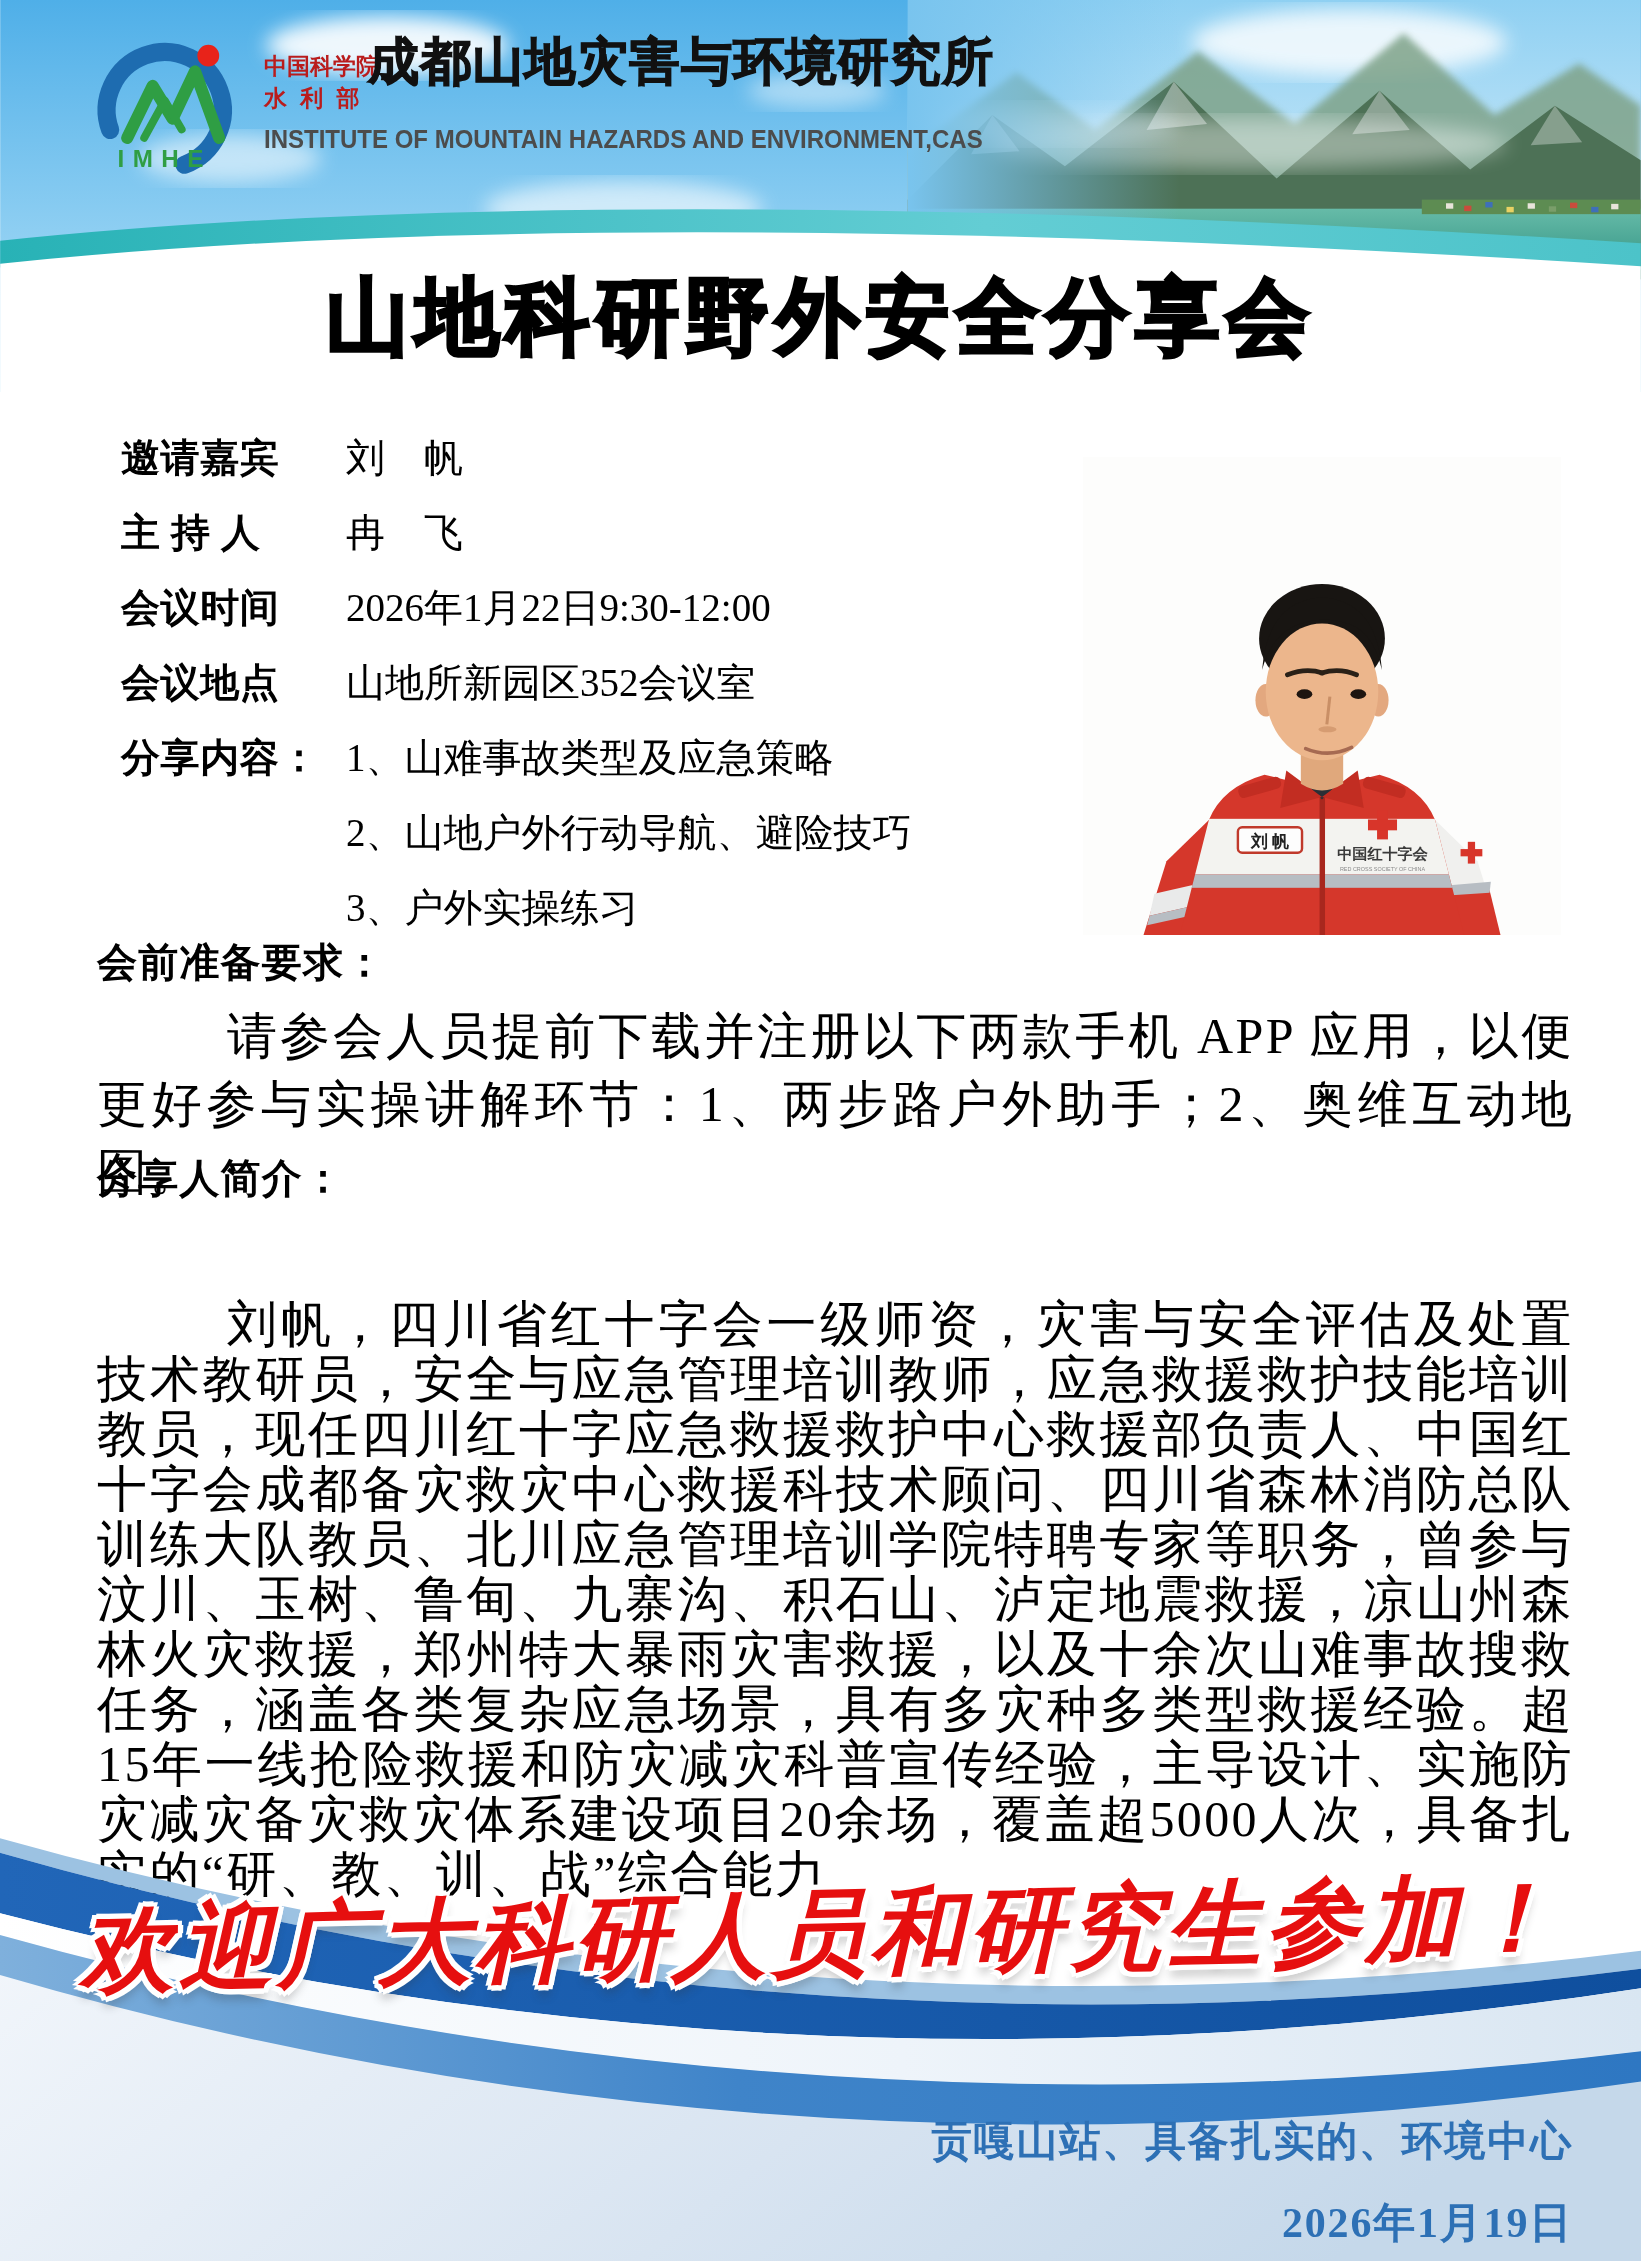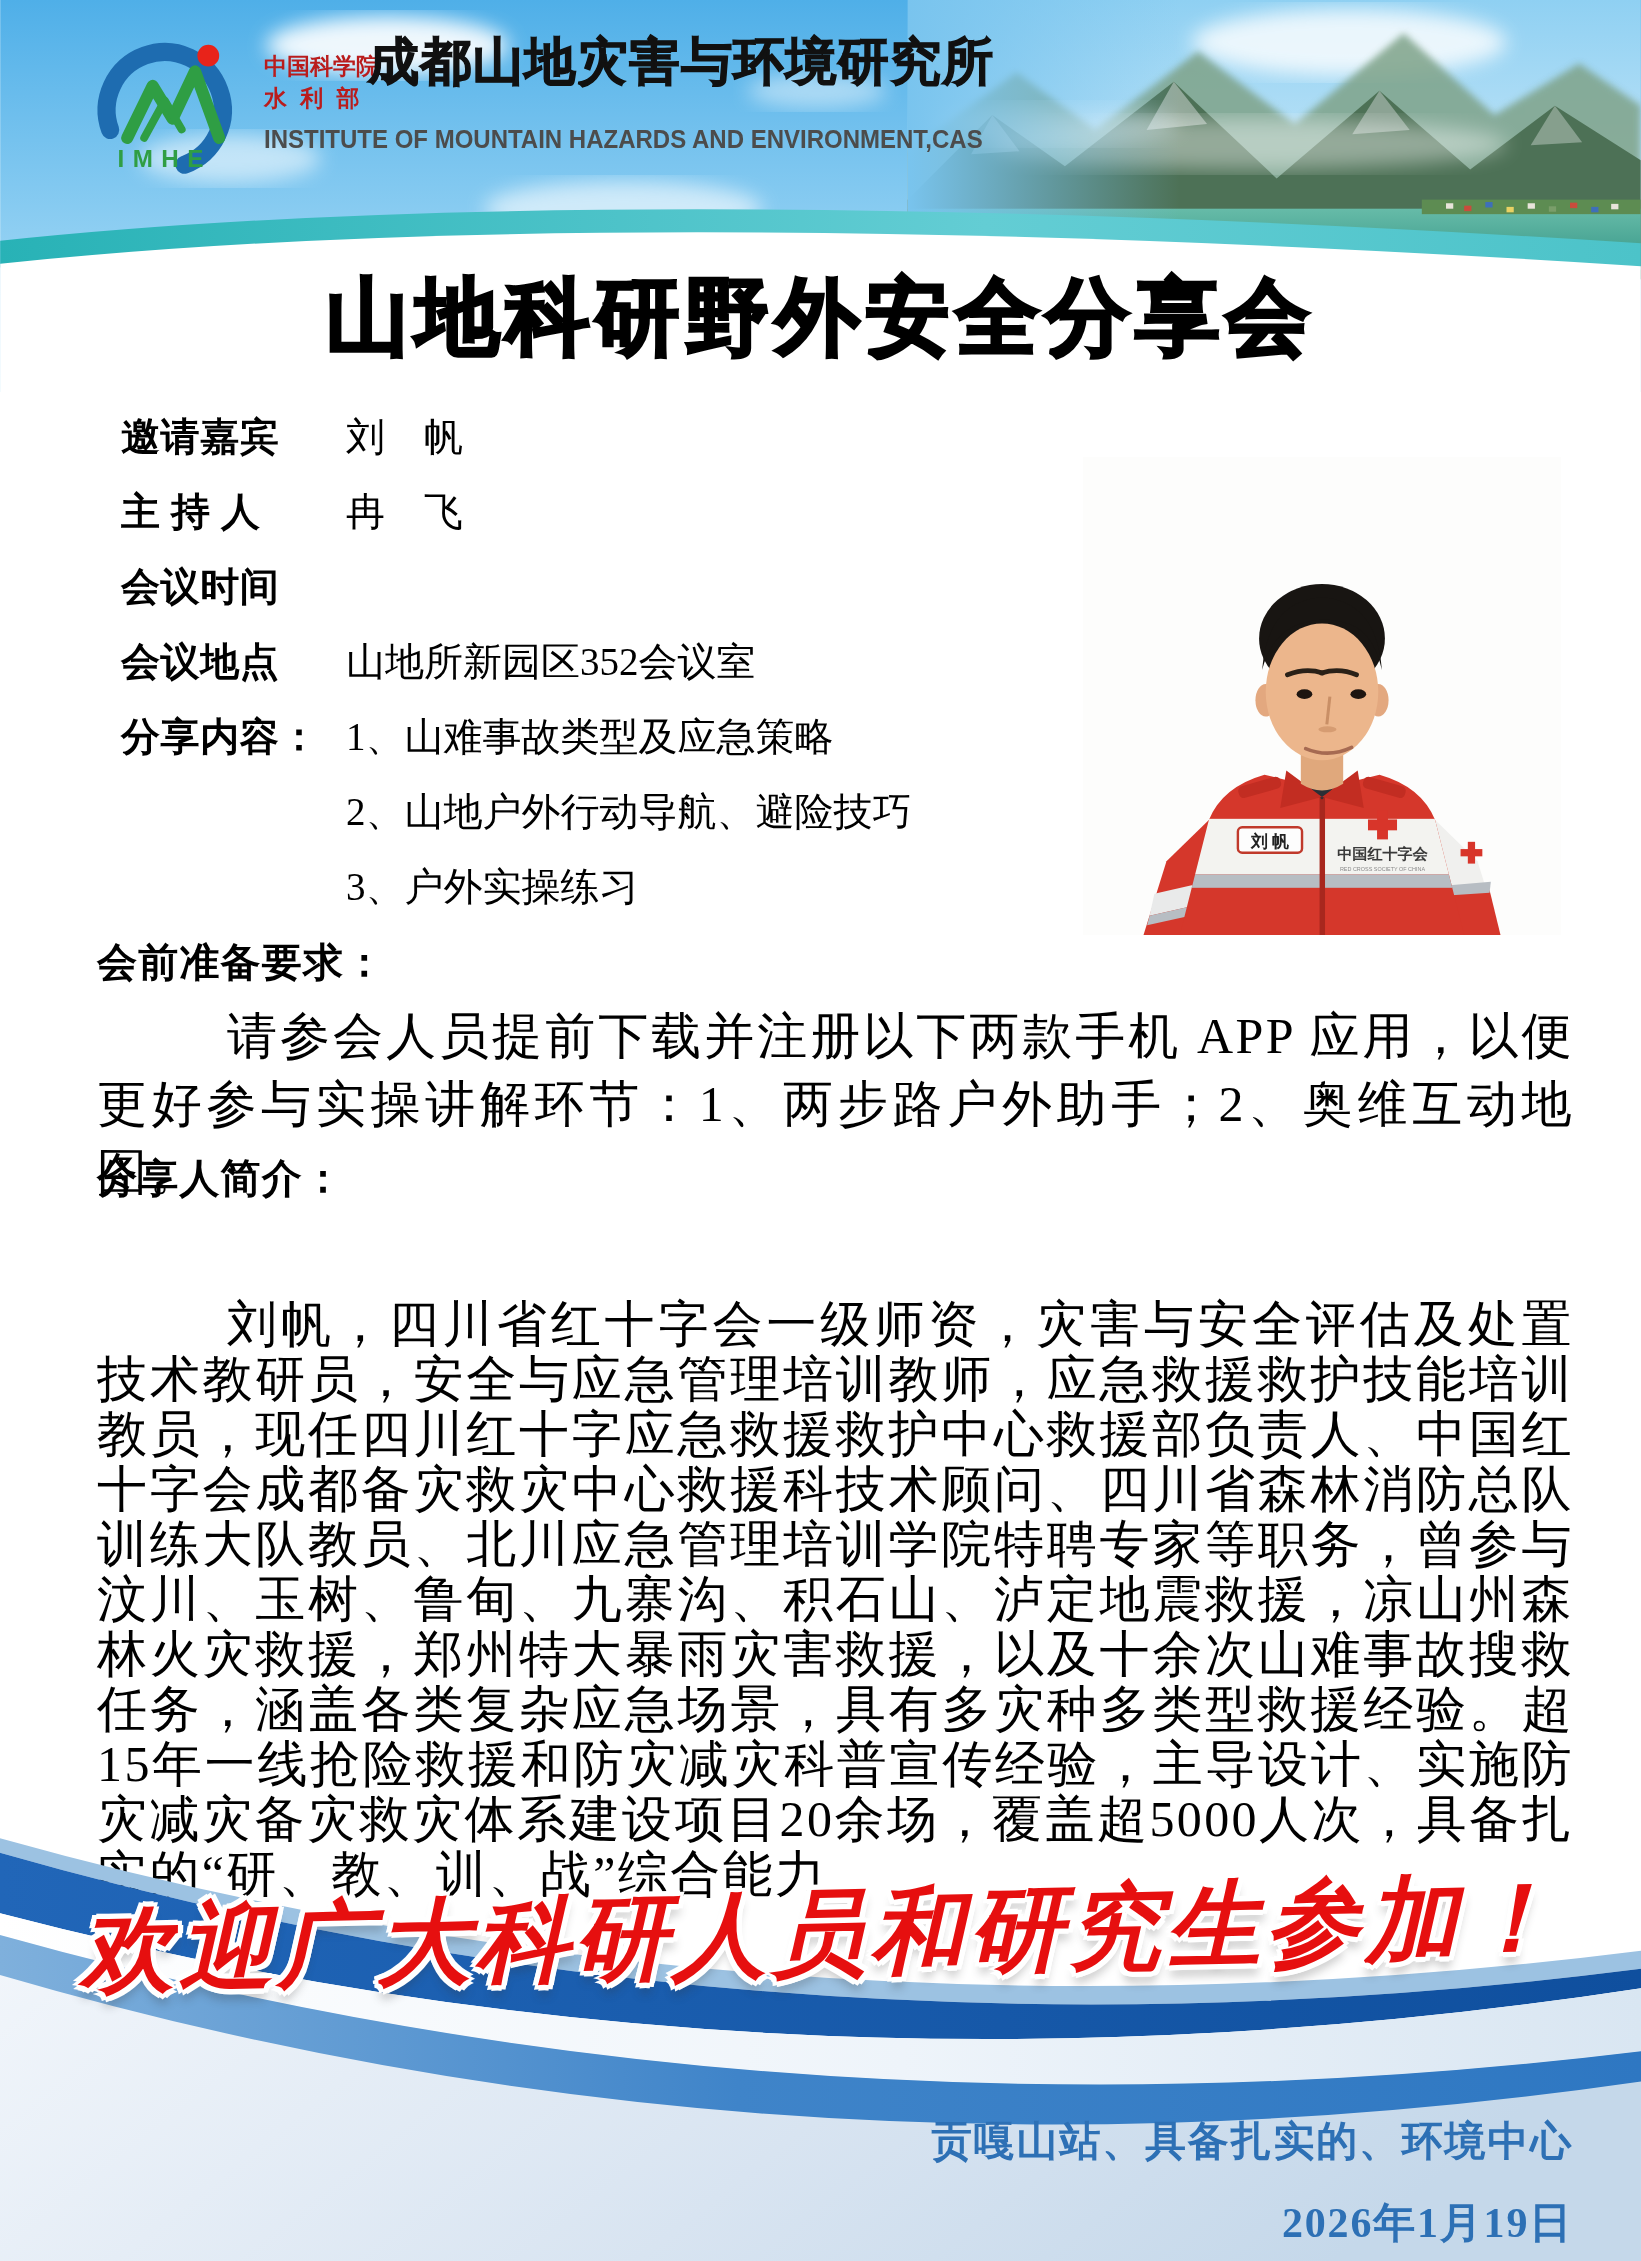--- a/index.html
+++ b/index.html
@@ -32,21 +32,21 @@
 
   
   .main-title{
     position:absolute;left:82px;top:261px;width:1477px;margin:0;
     text-align:center;font-size:84px;font-weight:900;letter-spacing:6px;
     -webkit-text-stroke:3px #000;white-space:nowrap;
   }
 
   
   .details{position:absolute;left:121px;top:410px;width:981px;}
-  .d-row{display:flex;align-items:flex-start;height:75px;}
+  .d-row{display:flex;align-items:flex-end;height:75px;}
   .d-label{width:225px;flex:0 0 225px;font-size:39px;font-weight:700;letter-spacing:0.6px;white-space:pre;}
   .d-value{font-size:39px;white-space:pre;}
 
   
   .sec-heading{
     position:absolute;left:97px;margin:0;
     font-size:40px;font-weight:700;letter-spacing:1.2px;white-space:nowrap;
   }
   .prep-heading{top:935px;}
   .speaker-heading{top:1151px;text-align:center;}
@@ -187,20 +187,21 @@
     <div class="d-row">
       <span class="d-label">邀请嘉宾</span>
       <span class="d-value">刘　帆</span>
     </div>
     <div class="d-row">
       <span class="d-label">主 持 人</span>
       <span class="d-value">冉　飞</span>
     </div>
     <div class="d-row">
       <span class="d-label">会议时间</span>
+      <span class="d-value">2026年1月22日9:30-12:00</span>
     </div>
     <div class="d-row">
       <span class="d-label">会议地点</span>
       <span class="d-value">山地所新园区352会议室</span>
     </div>
     <div class="d-row">
       <span class="d-label">分享内容：</span>
       <span class="d-value">1、山难事故类型及应急策略</span>
     </div>
     <div class="d-row">

